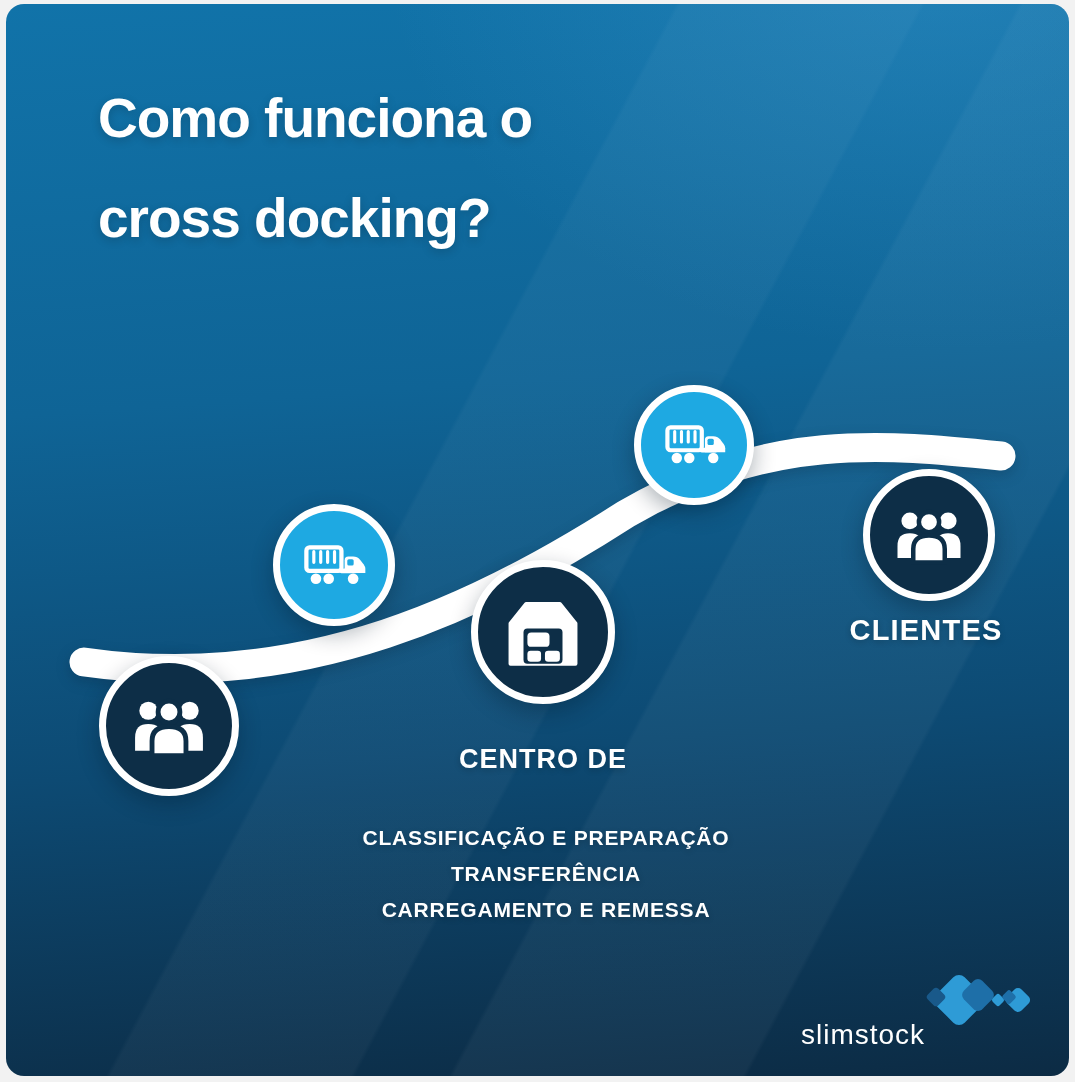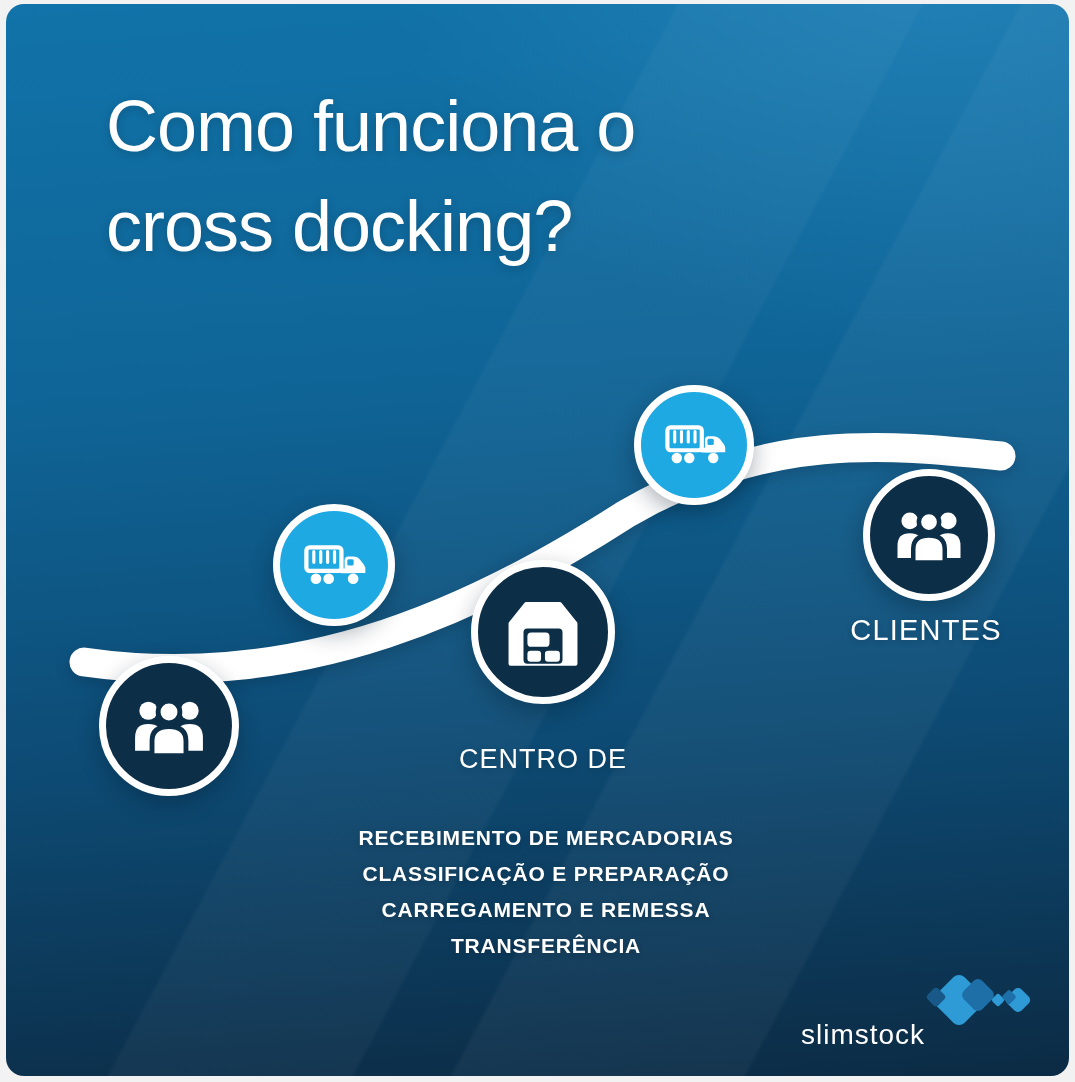--- a/index.html
+++ b/index.html
@@ -5,31 +5,31 @@
   html,body{margin:0;padding:0;background:#ffffff;}
   .page{position:relative;width:1075px;height:1082px;background:#f2f2f2;overflow:hidden;
         font-family:"Liberation Sans","DejaVu Sans",sans-serif;}
   .card{position:absolute;left:6px;top:4px;right:6px;bottom:6px;border-radius:18px;overflow:hidden;
         background:linear-gradient(176deg,#1173a9 0%,#0f6496 36%,#0d4a73 68%,#0c2b44 100%);}
   .bg-sheen{position:absolute;inset:0;
         background:
           radial-gradient(900px 650px at 88% -5%, rgba(80,170,225,0.28), rgba(80,170,225,0) 62%),
           linear-gradient(118deg, rgba(255,255,255,0) 41%, rgba(255,255,255,0.035) 41.3%, rgba(255,255,255,0.035) 56%, rgba(255,255,255,0) 56.3%),
           linear-gradient(118deg, rgba(255,255,255,0) 62%, rgba(255,255,255,0.04) 62.3%, rgba(255,255,255,0.04) 80%, rgba(255,255,255,0) 80.3%);}
-  .title{position:absolute;left:88px;top:60px;margin:12px;color:#ffffff;font-size:72px;font-weight:400;
+  .title{position:absolute;left:88px;top:60px;margin:4px;color:#ffffff;font-size:55px;font-weight:700;
          line-height:100px;letter-spacing:-1px;text-shadow:0 3px 10px rgba(0,0,0,0.18);}
   .title-line{display:block;}
   .flow-svg{position:absolute;left:0;top:0;width:1075px;height:1082px;
             filter:drop-shadow(0 5px 7px rgba(4,25,42,0.22));}
   .node{position:absolute;border:7px solid #ffffff;border-radius:50%;box-sizing:border-box;
         display:flex;align-items:center;justify-content:center;
         box-shadow:0 8px 22px rgba(4,22,38,0.32);}
   .node.dark{background:#0d2e47;}
   .node.accent{background:#1ea9e2;}
-  .label{position:absolute;transform:translateX(-50%);color:#ffffff;font-weight:400;
+  .label{position:absolute;transform:translateX(-50%);color:#ffffff;font-weight:700;
          text-align:center;white-space:nowrap;text-shadow:0 2px 6px rgba(0,0,0,0.2);}
   .label-suppliers{font-size:29px;letter-spacing:1.2px;}
   .label-dc{font-size:27px;letter-spacing:1px;line-height:38px;margin-top:20px;}
   .label-clients{font-size:29px;letter-spacing:1.2px;}
   .steps{position:absolute;transform:translateX(-50%);color:#ffffff;font-weight:700;font-size:21px;
          letter-spacing:0.8px;text-align:center;line-height:36px;white-space:nowrap;
          text-shadow:0 2px 6px rgba(0,0,0,0.2);}
   .logo-text{position:absolute;left:795px;top:981px;color:#ffffff;font-size:28px;font-weight:400;
              letter-spacing:1px;margin-top:34px;}
   .logo-mark{position:absolute;left:915px;top:953px;}
@@ -84,24 +84,23 @@
         <rect x="15" y="25" width="30" height="27" rx="3" fill="#0d2e47"></rect>
         <rect x="18" y="28" width="17" height="11" rx="3" fill="#ffffff"></rect>
         <rect x="18" y="42" width="10.5" height="8.5" rx="2.5" fill="#ffffff"></rect>
         <rect x="31.5" y="42" width="11.5" height="8.5" rx="2.5" fill="#ffffff"></rect>
       </svg>
     </div>
     <div class="label label-dc" style="left:537px;top:716px;">
       <div>CENTRO DE</div>
     </div>
     <div class="steps" style="left:540px;top:816px;">
-      <div class="step">RECEBIMENTO DE MERCADORIAS</div>
       <div class="step">CLASSIFICAÇÃO E PREPARAÇÃO</div>
+      <div class="step">TRANSFERÊNCIA</div>
       <div class="step">CARREGAMENTO E REMESSA</div>
-      <div class="step">TRANSFERÊNCIA</div>
     </div>
 
     <div class="node accent" style="left:628px;top:381px;width:120px;height:120px;">
       <svg width="63" height="50" viewBox="0 0 60 48">
         <g stroke="#ffffff" fill="none" stroke-linecap="round" stroke-linejoin="round">
           <rect x="4" y="7" width="33" height="22" rx="3" stroke-width="4"></rect>
           <path d="M11 11 v10 M17.5 11 v10 M24 11 v10 M30.5 11 v10" stroke-width="3"></path>
           <path d="M37 29 h13" stroke-width="4.5"></path>
         </g>
         <path fill="#ffffff" d="M40 31 v-12 q0-3.5 3.5-3.5 h4.5 q4 0 6.5 3 l3.5 4.5 q1.5 2 1.5 4 v4 z"></path>

